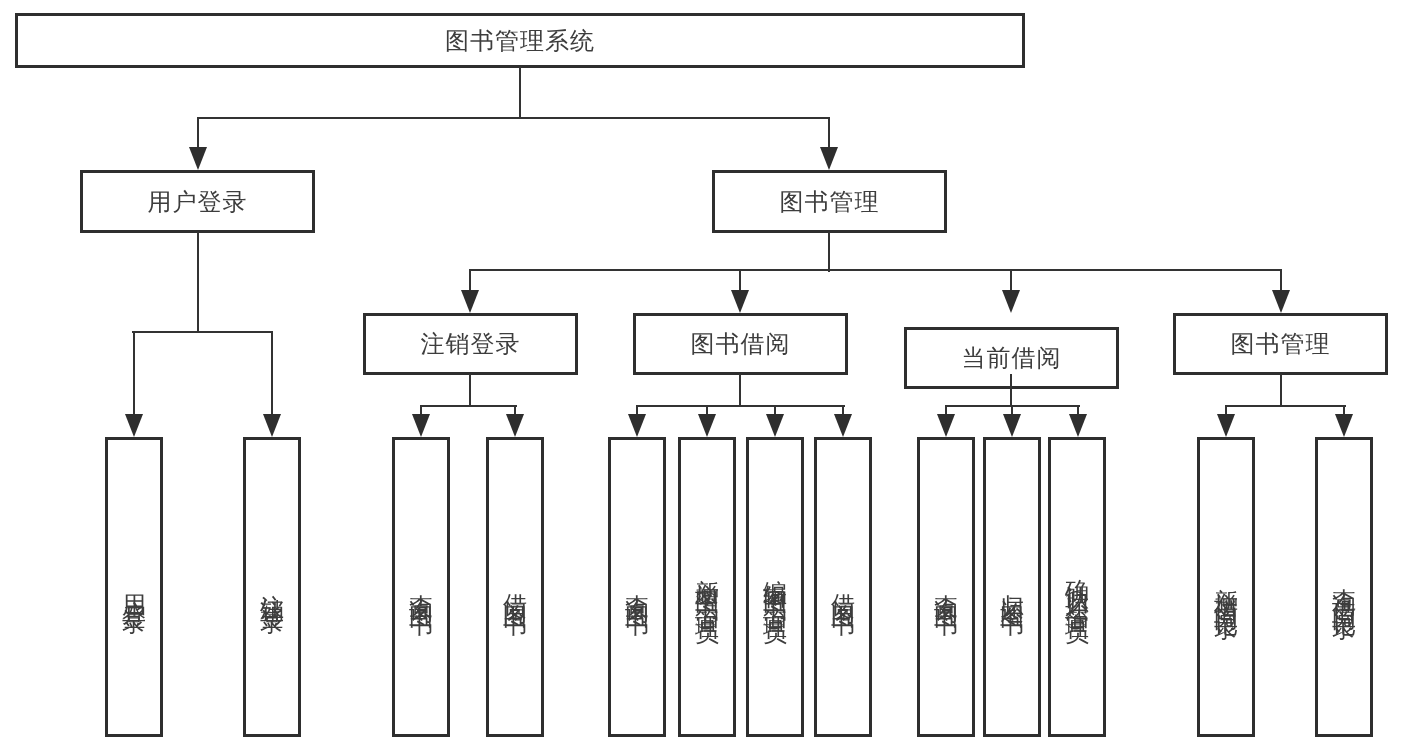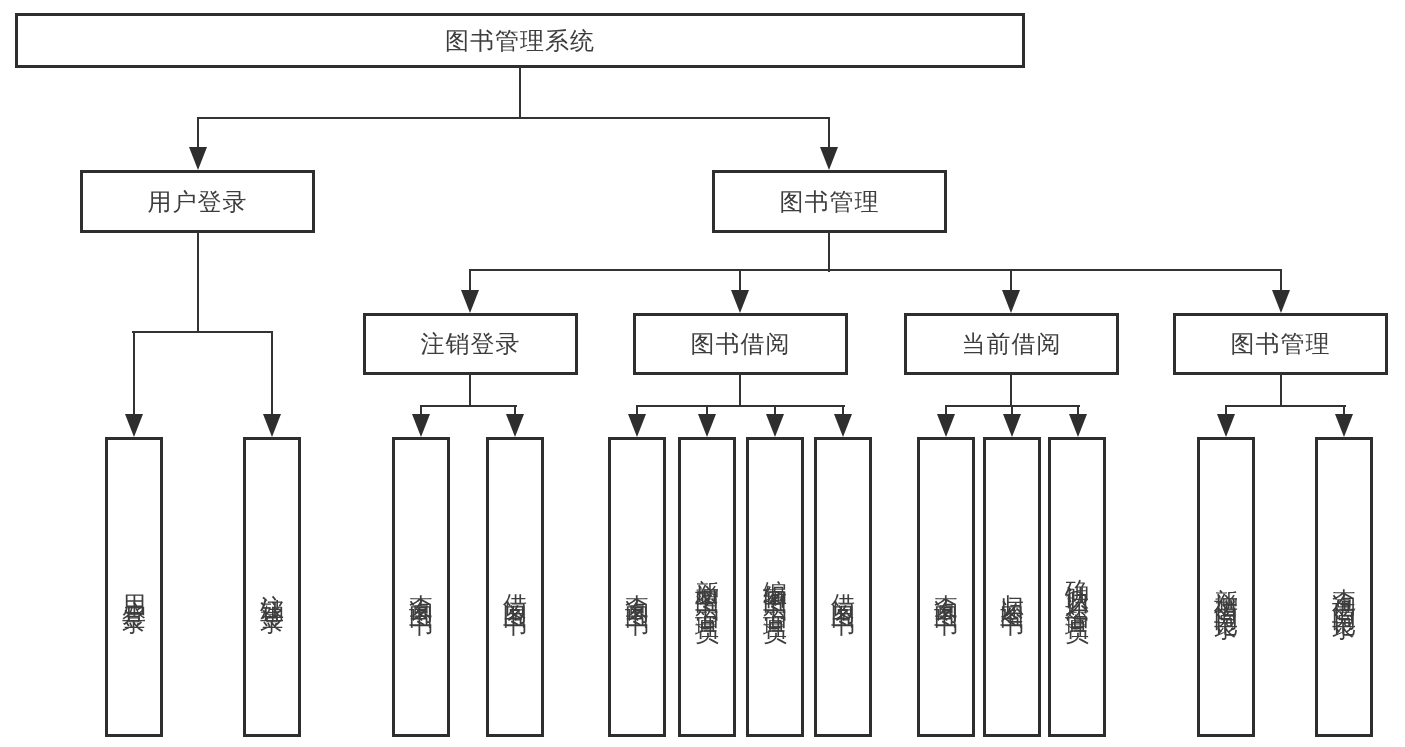--- a/index.html
+++ b/index.html
@@ -54,21 +54,21 @@
 
 <div class="canvas">
 
   <div class="box hbox" style="left:15px;top:13px;width:1010px;height:55px;">图书管理系统</div>
 
   <div class="box hbox" style="left:80px;top:170px;width:235px;height:63px;">用户登录</div>
   <div class="box hbox" style="left:712px;top:170px;width:235px;height:63px;">图书管理</div>
 
   <div class="box hbox" style="left:363px;top:313px;width:215px;height:62px;">注销登录</div>
   <div class="box hbox" style="left:633px;top:313px;width:215px;height:62px;text-align:center;">图书借阅</div>
-  <div class="box hbox" style="left:904px;top:313px;width:215px;height:62px;">当前借阅</div>
+  <div class="box hbox" style="left:904px;top:327px;width:215px;height:62px;">当前借阅</div>
   <div class="box hbox" style="left:1173px;top:313px;width:215px;height:62px;">图书管理</div>
 
   <div class="box vbox" style="left:105px;top:437px;width:58px;height:300px;">
     <span>用户登录</span>
   </div>
   <div class="box vbox" style="left:243px;top:437px;width:58px;height:300px;">
     <span>注销登录</span>
   </div>
 
   <div class="box vbox" style="left:392px;top:437px;width:58px;height:300px;">

